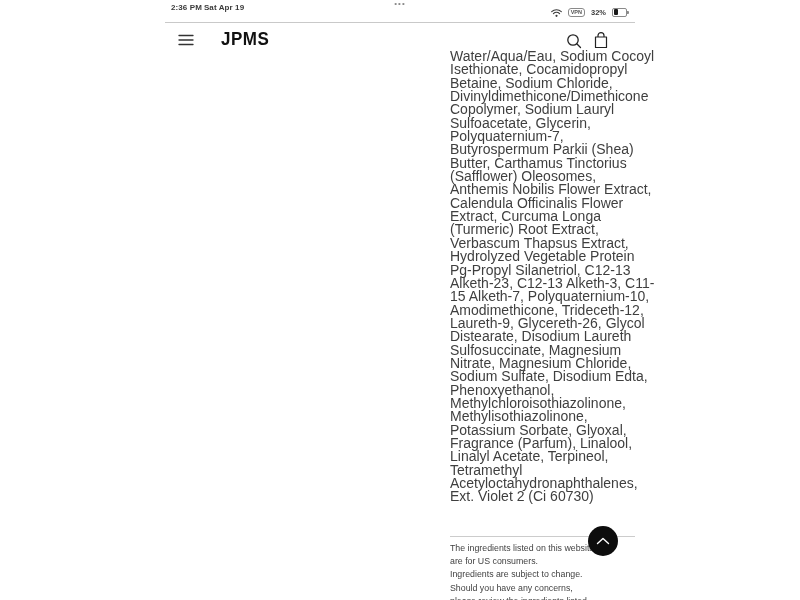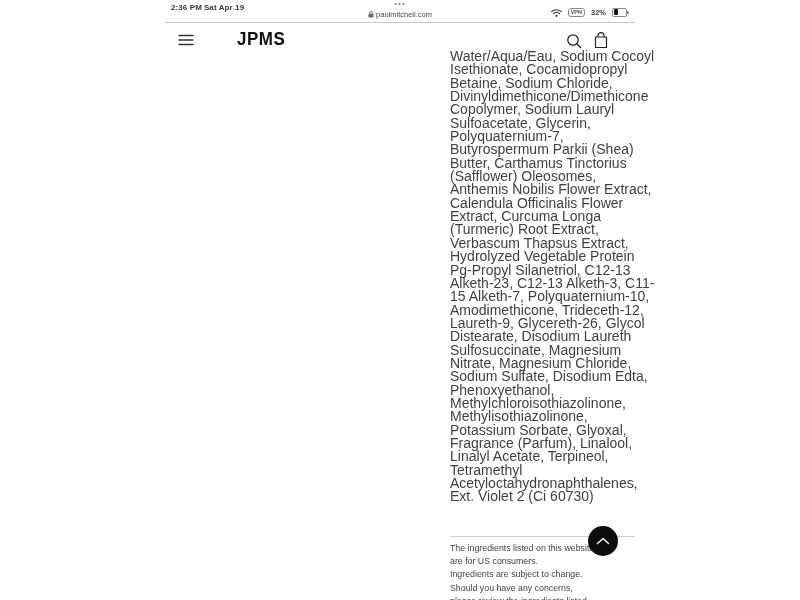--- a/index.html
+++ b/index.html
@@ -19,21 +19,21 @@
   .batt-pct{font-size:7.5px;font-weight:600;color:#3a3a3a;}
   .battery{position:relative;width:17px;height:9px;}
   .battery .shell{position:absolute;left:0;top:0;width:13px;height:7px;border:1px solid #8a8a8a;border-radius:2px;}
   .battery .fill{position:absolute;left:1.5px;top:1.5px;width:4px;height:6px;background:#1a1a1a;border-radius:1px;}
   .battery .tip{position:absolute;left:15px;top:3px;width:1.5px;height:3px;background:#8a8a8a;border-radius:0 1px 1px 0;}
   .status-divider{position:absolute;left:0;top:22px;width:100%;height:1px;background:#c9c9c9;}
 
   
   .nav-bar{position:absolute;left:0;top:23px;width:100%;height:34px;}
   .menu-btn{position:absolute;left:13px;top:10px;width:16px;height:14px;cursor:pointer;}
-  .logo{position:absolute;left:56px;top:7px;font-size:17px;font-weight:700;letter-spacing:.5px;color:#111;transform:scaleY(1.05);margin-left:16px;}
+  .logo{position:absolute;left:56px;top:7px;font-size:17px;font-weight:700;letter-spacing:.5px;color:#111;transform:scaleY(1.05);}
   .search-btn{position:absolute;right:52px;top:9px;width:18px;height:18px;cursor:pointer;}
   .bag-btn{position:absolute;right:25px;top:8px;width:18px;height:19px;cursor:pointer;}
 
   
   .ingredients{position:absolute;left:285px;top:50px;width:170px;
     font-size:14px;line-height:13.35px;color:#3f3f3f;white-space:pre;}
   .bottom-divider{position:absolute;left:285px;top:536px;width:185px;height:1px;background:#cccccc;}
   .disclaimer{position:absolute;left:285px;top:542px;width:170px;
     font-size:8.8px;line-height:13.2px;color:#3f3f3f;white-space:pre;}
 
@@ -44,28 +44,20 @@
 </head>
 <body>
 
 <div class="frame">
 
   <div class="status-bar">
     <div class="status-left">
       <span>2:36 PM</span><span class="date">Sat Apr 19</span>
     </div>
     <div class="tab-dots">•••</div>
-    <div class="url-row">
-      <span class="lock-icon">
-        <svg width="6" height="7" viewBox="0 0 6 7">
-            <rect x="0.5" y="2.7" width="5" height="3.8" rx="0.8" fill="#6a6a6a"></rect>
-            <path d="M1.6 3 V1.9 a1.4 1.4 0 0 1 2.8 0 V3" fill="none" stroke="#6a6a6a" stroke-width="0.9"></path>
-          </svg>
-      </span><span>paulmitchell.com</span>
-    </div>
     <div class="status-right">
       <span>
         <svg width="11" height="8" viewBox="0 0 11 8">
             <path d="M0.7 2.6 A7 7 0 0 1 10.3 2.6" fill="none" stroke="#3a3a3a" stroke-width="1.1" stroke-linecap="round"></path>
             <path d="M2.4 4.6 A4.5 4.5 0 0 1 8.6 4.6" fill="none" stroke="#3a3a3a" stroke-width="1.1" stroke-linecap="round"></path>
             <circle cx="5.5" cy="6.8" r="1.1" fill="#3a3a3a"></circle>
           </svg>
       </span>
       <span class="vpn-badge">VPN</span>
       <span class="batt-pct">32%</span>

